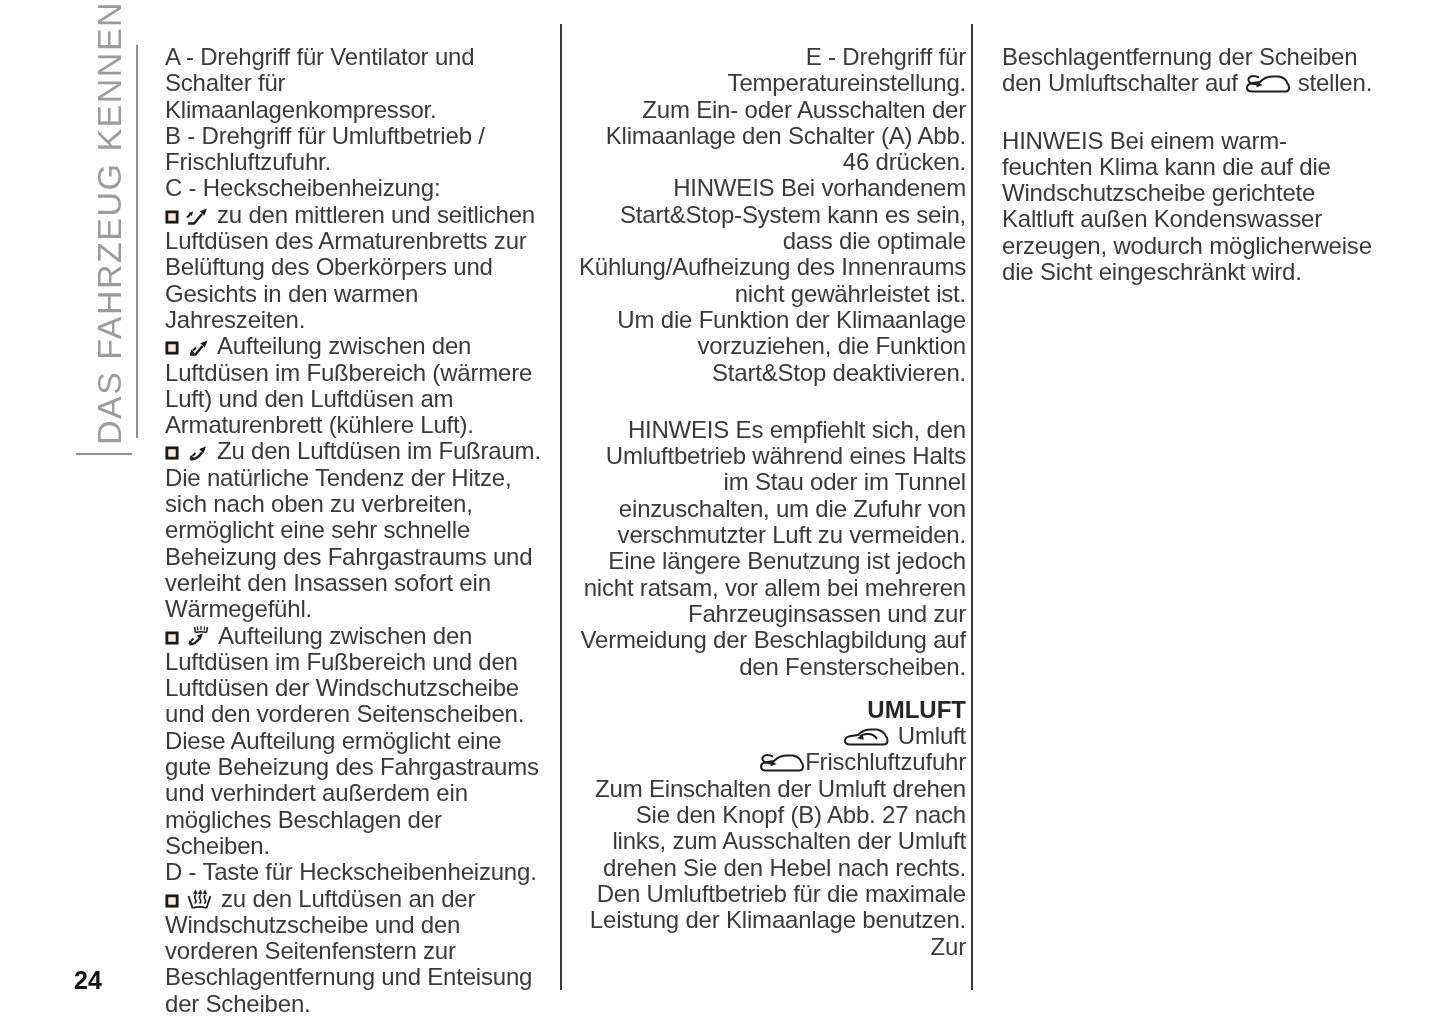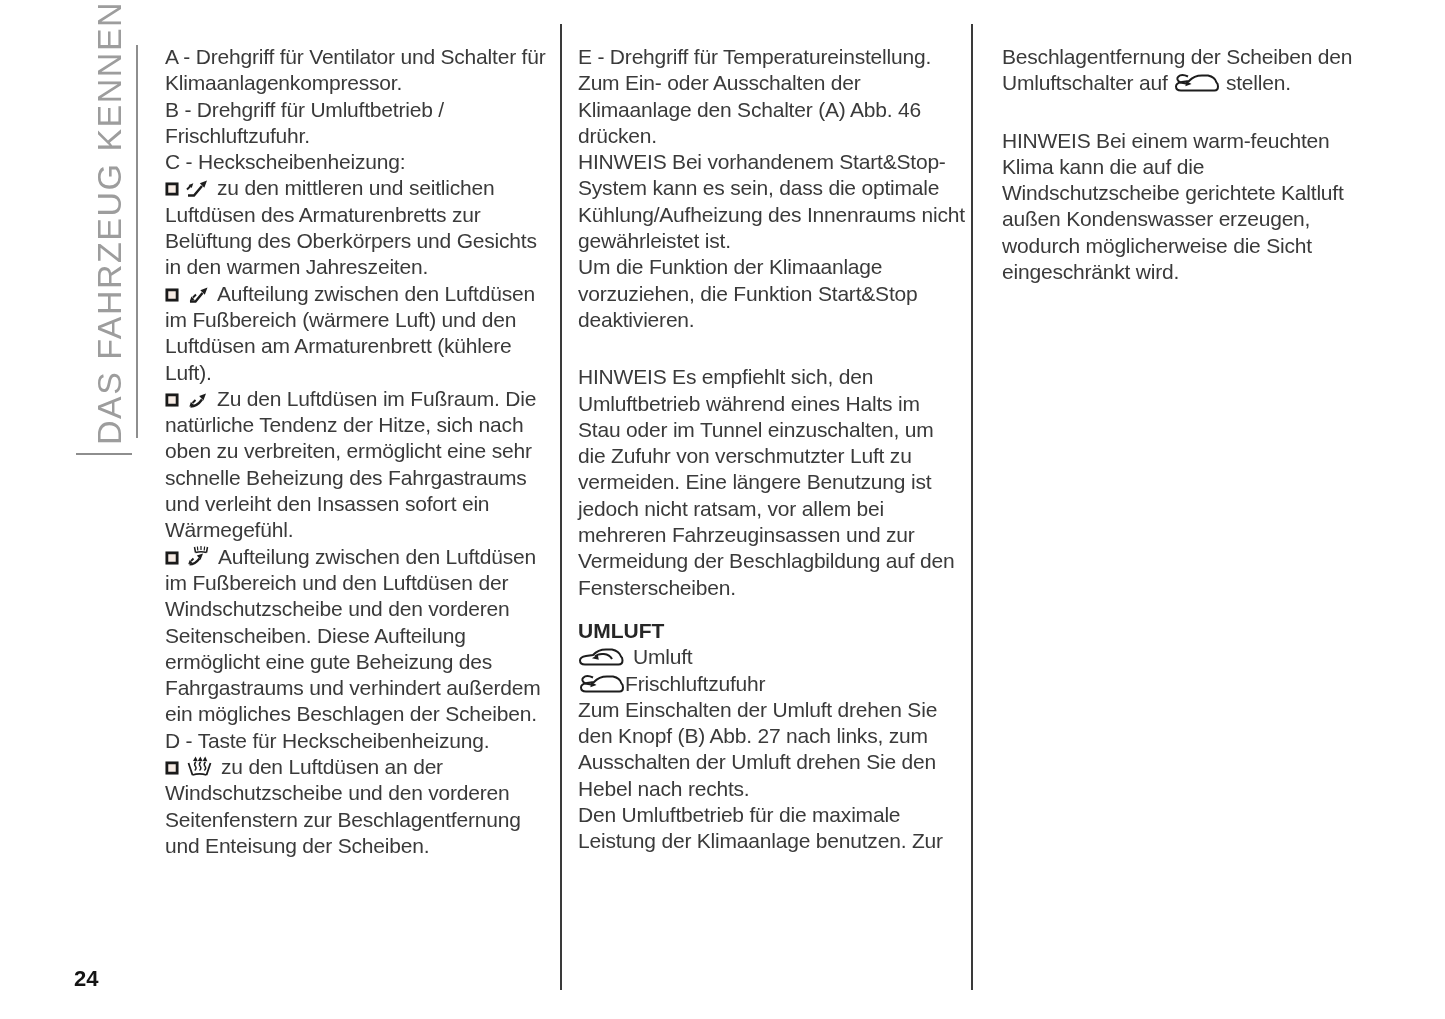--- a/index.html
+++ b/index.html
@@ -26,40 +26,40 @@
   }
   .chapter-rule-h{
     position:absolute;left:76px;top:453px;width:56px;height:2px;
     background:#8e8e8e;
   }
   
   .vdivider{position:absolute;top:24px;height:966px;width:2px;background:#3a3a3a;}
   .vdivider.d1{left:560px;}
   .vdivider.d2{left:971px;}
   
-  .col{position:absolute;top:44px;font-size:21px;line-height:26.3px;letter-spacing:-0.2px;}
+  .col{position:absolute;top:44px;font-size:24px;line-height:26.3px;letter-spacing:-0.2px;}
   .col-left{left:165px;width:385px;}
-  .col-middle{left:578px;width:388px;}
+  .col-middle{left:578px;width:388px;text-align:right;}
   .col-right{left:1002px;width:372px;}
   .col p{margin:0;}
   p.gap-large{margin-top:31px;}
   p.gap-small{margin-top:17px;}
   p.heading{font-weight:bold;color:#262626;letter-spacing:0;}
   
   .icon{display:inline-block;line-height:0;}
   .icon svg{display:block;}
   .icon.checkbox{vertical-align:-1px;margin-right:6px;}
   .icon.vent-face,.icon.vent-bilevel,.icon.vent-floor,
   .icon.vent-floor-windshield,.icon.windshield-defrost{vertical-align:-3px;margin-right:7px;}
   .icon.car-recirc{vertical-align:-5px;margin-right:9px;}
   .icon.car-fresh{vertical-align:-5px;margin-right:1px;}
   
   .page-number{
     position:absolute;left:74px;top:966px;
-    font-size:22px;font-weight:bold;color:#141414;letter-spacing:0;
+    font-size:25px;font-weight:bold;color:#141414;letter-spacing:0;
   }
 </style>
 </head>
 <body>
 
 <div class="page">
 
   <div class="chapter-title">DAS FAHRZEUG KENNEN</div>
   <div class="chapter-rule-v"></div>
   <div class="chapter-rule-h"></div>

